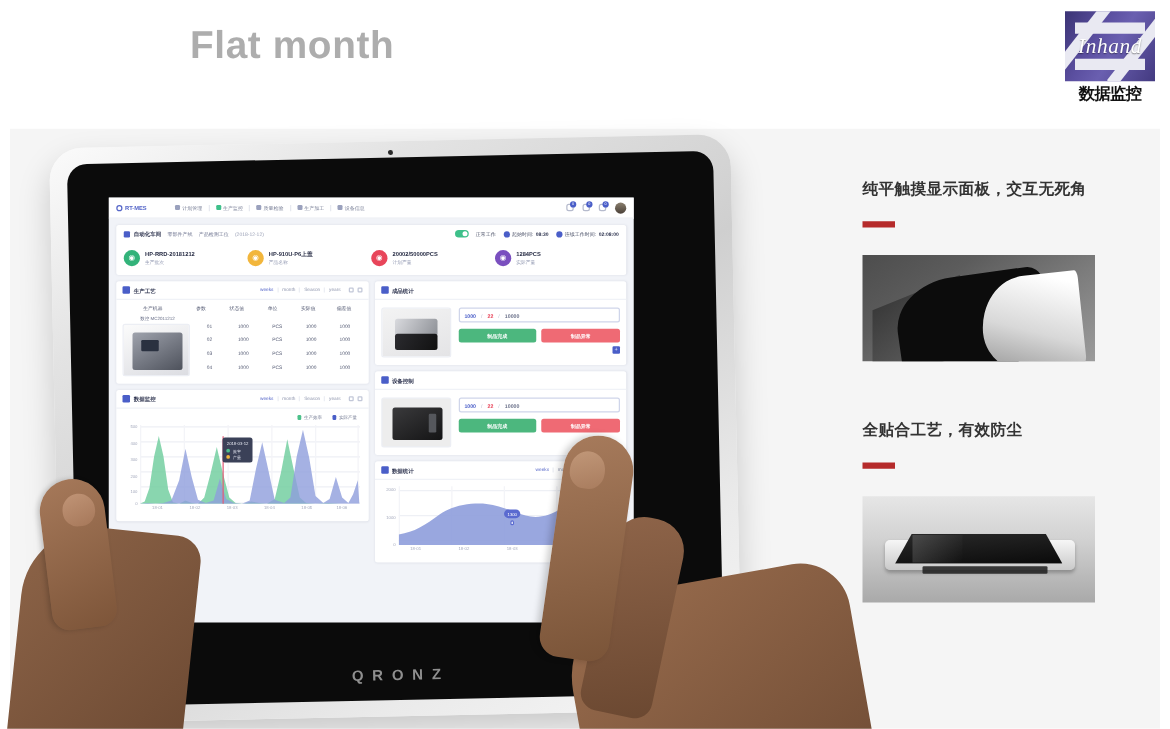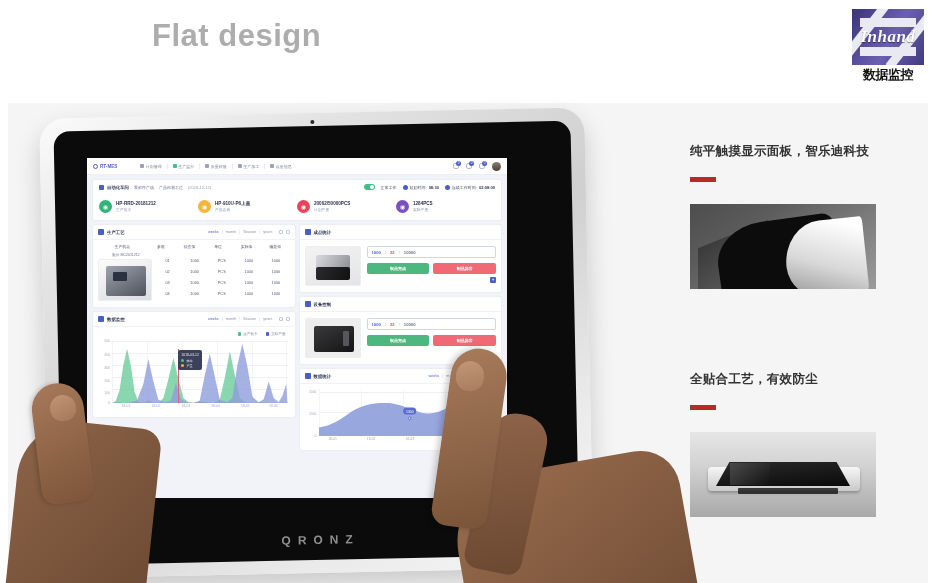--- a/index.html
+++ b/index.html
@@ -19,31 +19,31 @@
   .hdr-sub { position:absolute; left:152px; top:18px; font-size:31px; font-weight:bold; color:#adadad; letter-spacing:0.5px; }
 
   .logo { position:absolute; right:12px; top:9px; width:72px; height:76px; }
   .logo-box { position:relative; width:72px; height:56px; background:linear-gradient(120deg,#3b3475 0%,#5b4fa0 35%,#6a5fb0 55%,#433a80 100%); overflow:hidden; }
   .logo-slash { position:absolute; background:#e9e9f2; }
   .logo-s1 { width:9px; height:76px; left:6px; top:-12px; transform:rotate(38deg); }
   .logo-s2 { width:9px; height:76px; left:56px; top:-10px; transform:rotate(38deg); }
   .logo-s3 { width:56px; height:9px; left:8px; top:9px; }
   .logo-s4 { width:56px; height:9px; left:8px; top:38px; }
   .logo-word { position:absolute; left:0; top:18px; width:72px; text-align:center; color:#fff;
-     font-family:"Liberation Serif", serif; font-style:italic; font-weight:bold; font-size:17px; letter-spacing:0.5px;
+     font-family:"Liberation Serif", serif; font-style:italic; font-weight:normal; font-size:17px; letter-spacing:0.5px;
      text-shadow:0 1px 1px rgba(0,0,0,.45); }
   .logo-cn { position:absolute; left:0; top:57px; width:72px; text-align:center; font-size:13px; font-weight:bold; color:#111; letter-spacing:-0.5px; }
 
   
   .stage { position:absolute; left:8px; top:103px; width:920px; height:480px; background:#f5f5f5; }
 
   
   .rcol { position:absolute; left:682px; top:40px; width:188px; }
   .feat { position:relative; }
-  .feat + .feat { margin-top:82px; }
+  .feat + .feat { margin-top:47px; }
   .feat-title { font-size:12.5px; font-weight:bold; color:#333; letter-spacing:0.3px; white-space:nowrap; }
   .feat-rule { width:26px; height:5px; background:#b52a2a; margin-top:17px; }
   .feat-img { margin-top:22px; width:186px; height:85px; position:relative; overflow:hidden; }
 
   .img-a { background:linear-gradient(145deg,#4d4d4d 0%,#5c5c5c 30%,#7d7d7d 65%,#9b9b9b 100%); }
   .sh-black { position:absolute; left:28px; top:16px; width:120px; height:80px;
      background:#0c0c0c; border-radius:40% 10% 44% 6% / 48% 14% 60% 10%;
      transform:rotate(-8deg); }
   .sh-white { position:absolute; left:96px; top:16px; width:80px; height:80px;
      background:linear-gradient(200deg,#ffffff 10%,#d8d8d8 55%,#8e8e8e 100%);
@@ -238,21 +238,21 @@
   .hr-mid { position:absolute; left:56px; top:60px; width:58px; height:160px;
      background:linear-gradient(160deg,#8e6449,#6b4831); border-radius:26px 26px 14px 14px;
      transform:rotate(12deg); }
 </style>
 </head>
 <body>
 
 <div class="page">
 
   <div class="hdr">
-    <div class="hdr-sub">Flat design</div>
+    <div class="hdr-sub">Flat month</div>
 
     <div class="logo">
       <div class="logo-box">
         <span class="logo-slash logo-s1"></span>
         <span class="logo-slash logo-s2"></span>
         <span class="logo-slash logo-s3"></span>
         <span class="logo-slash logo-s4"></span>
         <div class="logo-word">Inhand</div>
       </div>
       <div class="logo-cn">数据监控</div>
@@ -626,21 +626,21 @@
       <div class="hand hand-r">
         <div class="hr-palm"></div>
         <div class="hr-mid"></div>
         <div class="hr-index"></div>
         <div class="hr-nail"></div>
       </div>
     </div>
 
     <div class="rcol">
       <div class="feat">
-        <div class="feat-title">纯平触摸显示面板，智乐迪科技</div>
+        <div class="feat-title">纯平触摸显示面板，交互无死角</div>
         <div class="feat-rule"></div>
         <div class="feat-img img-a">
           <span class="sh-edge"></span>
           <span class="sh-black"></span>
           <span class="sh-white"></span>
         </div>
       </div>
       <div class="feat">
         <div class="feat-title">全贴合工艺，有效防尘</div>
         <div class="feat-rule"></div>

